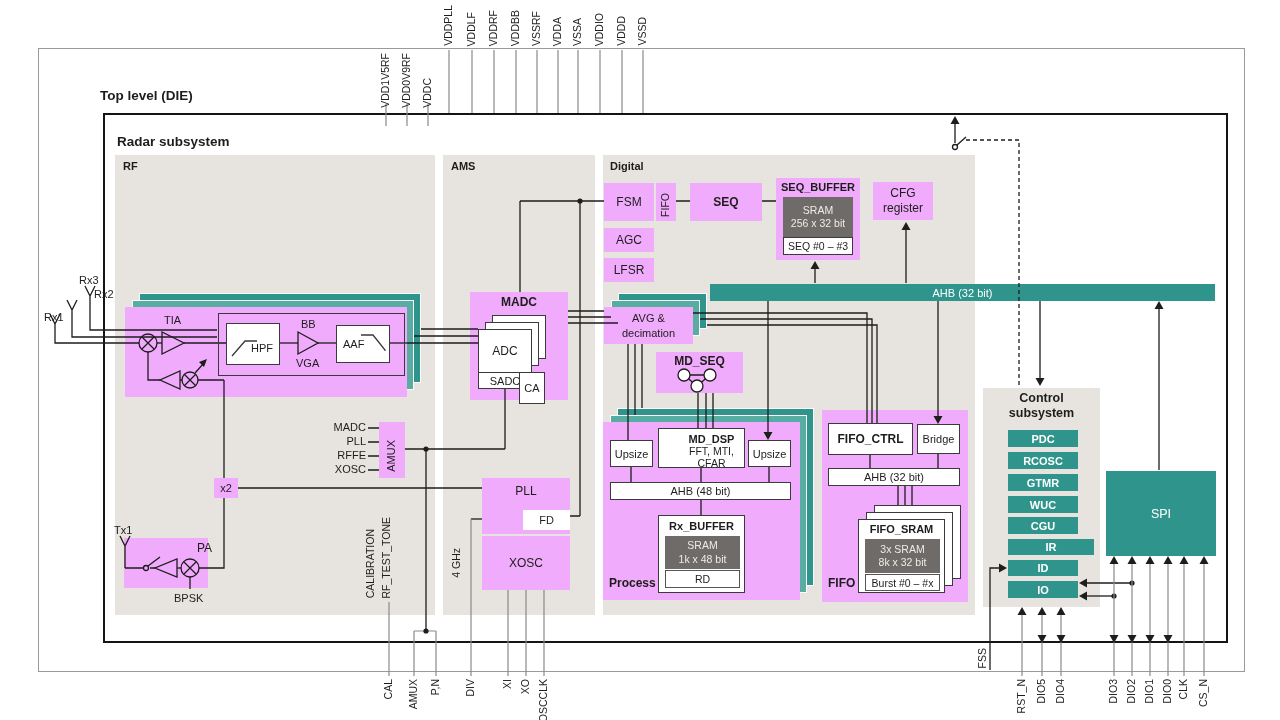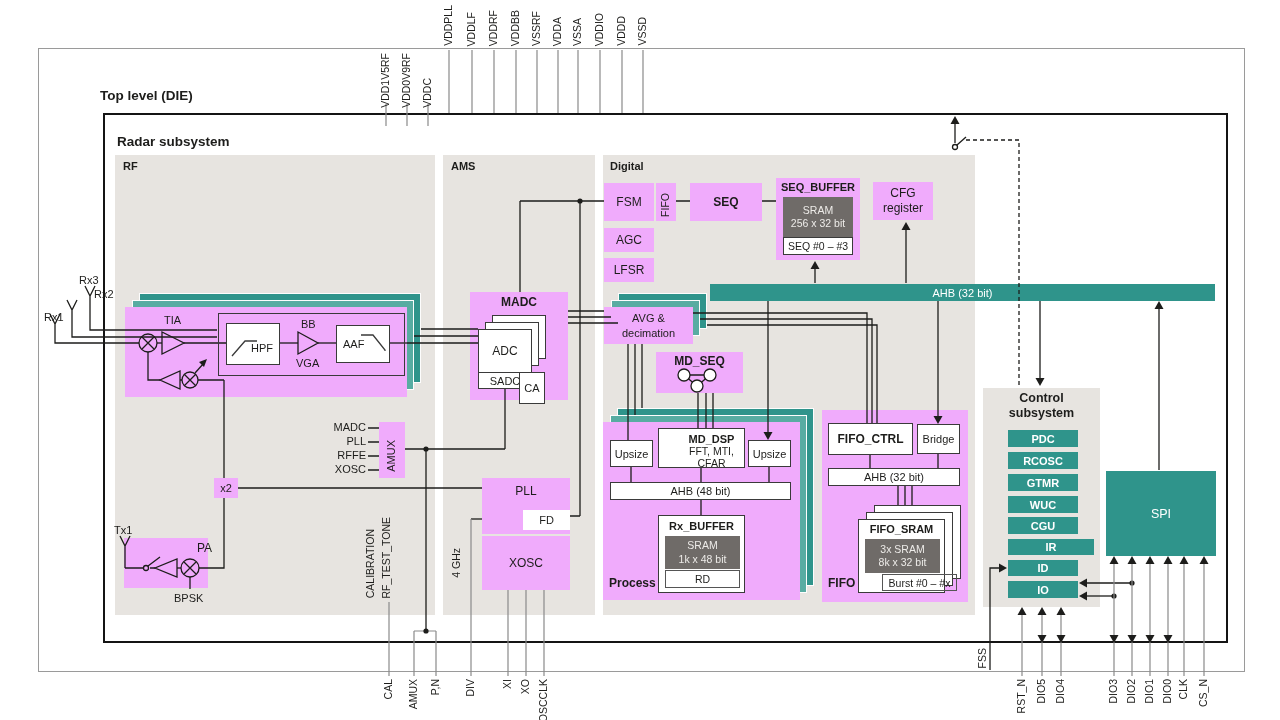--- a/index.html
+++ b/index.html
@@ -394,21 +394,21 @@
       <span>AHB (32 bit)</span>
       </div>
     <div class="abs wbox" style="left:874px;top:505px;width:87px;height:74px;"></div>
     <div class="abs wbox" style="left:866px;top:512px;width:87px;height:74px;"></div>
     <div class="abs wbox" style="left:858px;top:519px;width:87px;height:74px;">
       <div class="ctr b f11" style="height:18px;">FIFO_SRAM</div>
       <div class="abs graybox ctr f10" style="left:6px;top:19px;width:75px;height:34px;line-height:1.25;">
         <span><span>3x SRAM</span><br>
         <span>8k x 32 bit</span></span>
         </div>
-      <div class="abs ctr f10" style="left:23px;top:54px;width:75px;height:17px;border:1px solid #555;">
+      <div class="abs ctr f10" style="left:6px;top:54px;width:75px;height:17px;border:1px solid #555;">
         <span>Burst #0 – #x</span>
         </div>
       </div>
 
     <div class="vpin" style="left:379px;bottom:612px;">VDD1V5RF</div>
     <div class="vpin" style="left:400px;bottom:612px;">VDD0V9RF</div>
     <div class="vpin" style="left:421px;bottom:612px;">VDDC</div>
     <div class="vpin" style="left:442px;bottom:674px;">VDDPLL</div>
     <div class="vpin" style="left:465px;bottom:674px;">VDDLF</div>
     <div class="vpin" style="left:487px;bottom:674px;">VDDRF</div>

